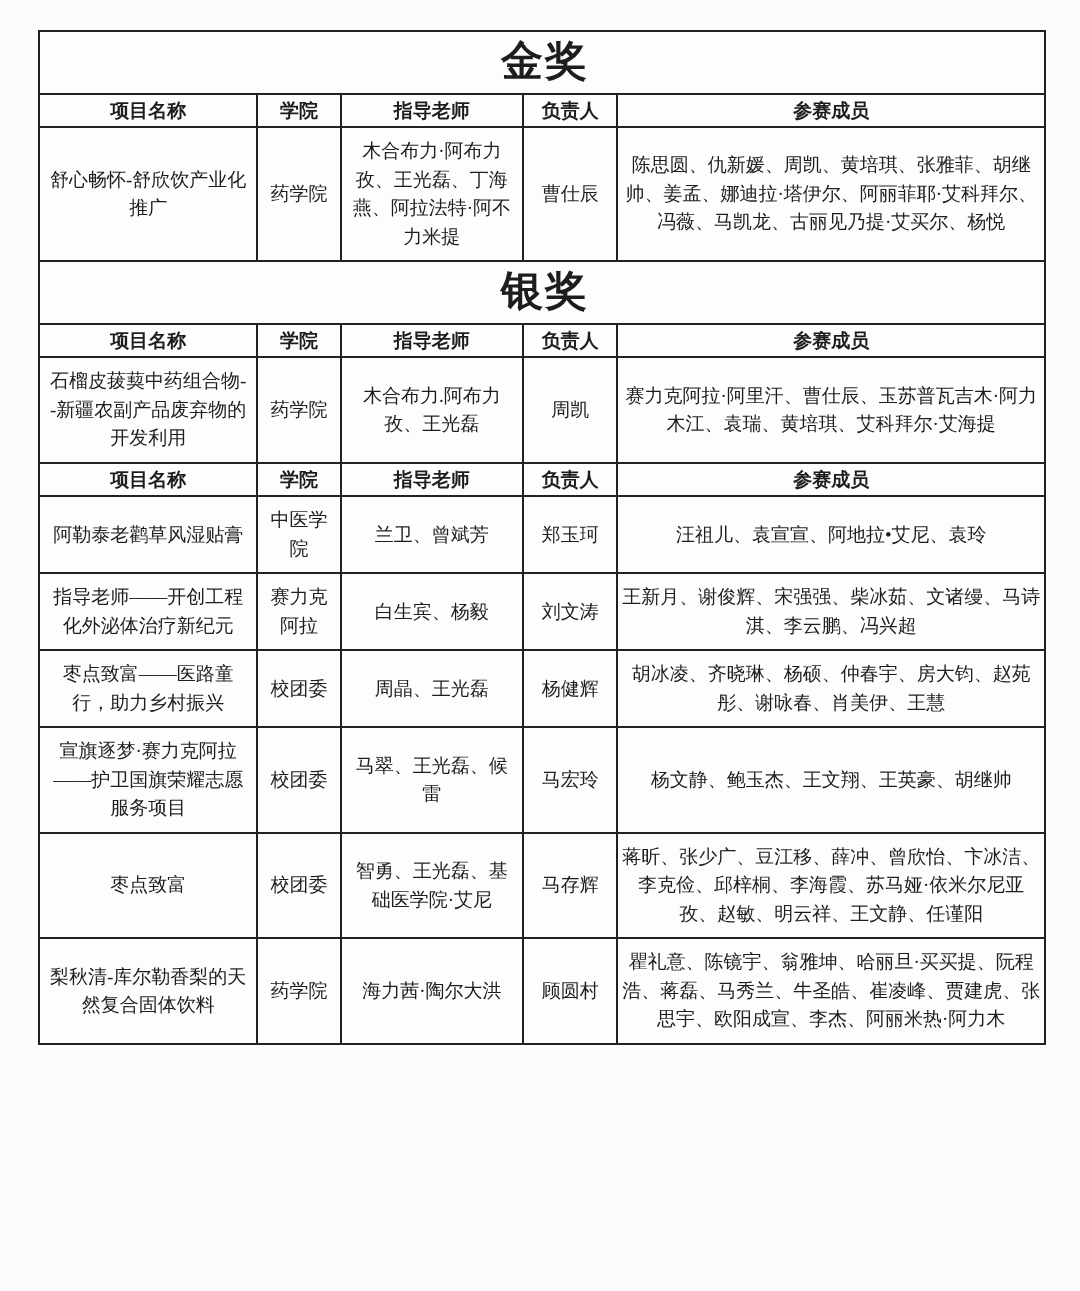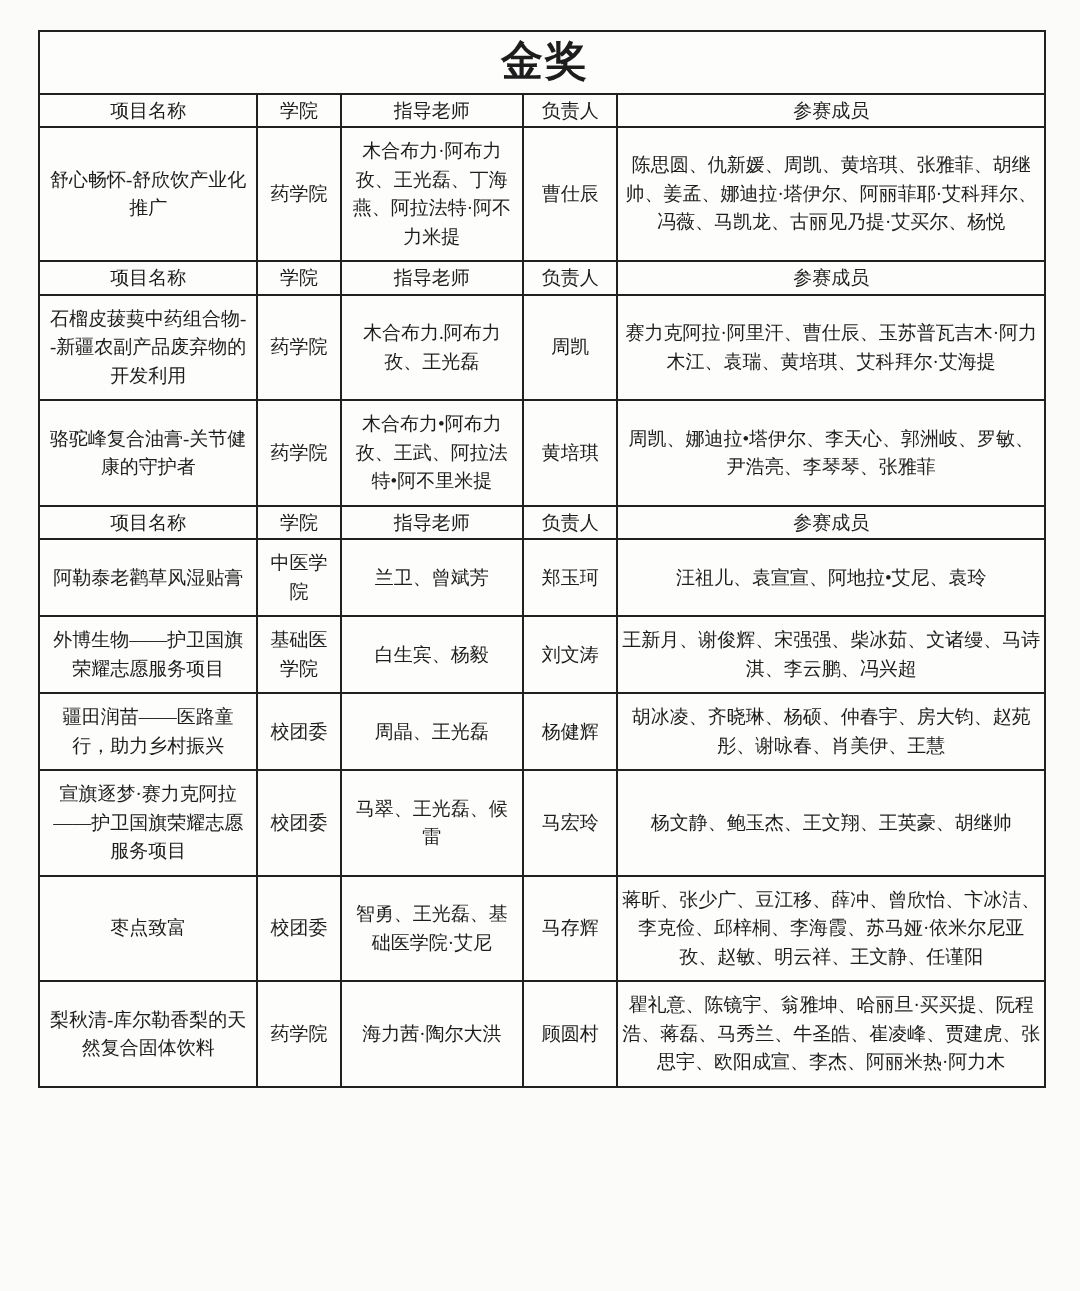--- a/index.html
+++ b/index.html
@@ -33,21 +33,21 @@
     overflow-wrap: anywhere;
   }
   tr.section-title td {
     font-size: 42px;
     font-weight: 700;
     padding: 3px 0 5px 6px;
     line-height: 1.25;
     letter-spacing: 2px;
   }
   tr.header-row td {
-    font-weight: 400;
+    font-weight: 700;
     font-size: 19px;
     padding: 3px 4px;
     line-height: 1.35;
   }
   tr.data-row td.cell-members {
     padding: 9px 2px;
   }
 </style>
 </head>
 <body>
@@ -73,64 +73,60 @@
           <td>负责人</td>
           <td>参赛成员</td>
         </tr>
         <tr class="data-row">
           <td class="cell-project">舒心畅怀-舒欣饮产业化推广</td>
           <td class="cell-college">药学院</td>
           <td class="cell-advisors">木合布力·阿布力孜、王光磊、丁海燕、阿拉法特·阿不力米提</td>
           <td class="cell-leader">曹仕辰</td>
           <td class="cell-members">陈思圆、仇新媛、周凯、黄培琪、张雅菲、胡继帅、姜孟、娜迪拉·塔伊尔、阿丽菲耶·艾科拜尔、冯薇、马凯龙、古丽见乃提·艾买尔、杨悦</td>
         </tr>
+        <tr class="section-title">
+          <td colspan="5">银奖</td>
+        </tr>
         <tr class="header-row">
           <td>项目名称</td>
           <td>学院</td>
           <td>指导老师</td>
           <td>负责人</td>
           <td>参赛成员</td>
         </tr>
         <tr class="data-row">
           <td class="cell-project">石榴皮菝葜中药组合物--新疆农副产品废弃物的开发利用</td>
           <td class="cell-college">药学院</td>
           <td class="cell-advisors">木合布力.阿布力孜、王光磊</td>
           <td class="cell-leader">周凯</td>
           <td class="cell-members">赛力克阿拉·阿里汗、曹仕辰、玉苏普瓦吉木·阿力木江、袁瑞、黄培琪、艾科拜尔·艾海提</td>
-        </tr>
-        <tr class="data-row">
-          <td class="cell-project">骆驼峰复合油膏-关节健康的守护者</td>
-          <td class="cell-college">药学院</td>
-          <td class="cell-advisors">木合布力•阿布力孜、王武、阿拉法特•阿不里米提</td>
-          <td class="cell-leader">黄培琪</td>
-          <td class="cell-members">周凯、娜迪拉•塔伊尔、李天心、郭洲岐、罗敏、尹浩亮、李琴琴、张雅菲</td>
         </tr>
         <tr class="header-row">
           <td>项目名称</td>
           <td>学院</td>
           <td>指导老师</td>
           <td>负责人</td>
           <td>参赛成员</td>
         </tr>
         <tr class="data-row">
           <td class="cell-project">阿勒泰老鹳草风湿贴膏</td>
           <td class="cell-college">中医学院</td>
           <td class="cell-advisors">兰卫、曾斌芳</td>
           <td class="cell-leader">郑玉珂</td>
           <td class="cell-members">汪祖儿、袁宣宣、阿地拉•艾尼、袁玲</td>
         </tr>
         <tr class="data-row">
-          <td class="cell-project">外博生物——护卫国旗荣耀志愿服务项目</td>
-          <td class="cell-college">基础医学院</td>
+          <td class="cell-project">指导老师——开创工程化外泌体治疗新纪元</td>
+          <td class="cell-college">赛力克阿拉</td>
           <td class="cell-advisors">白生宾、杨毅</td>
           <td class="cell-leader">刘文涛</td>
           <td class="cell-members">王新月、谢俊辉、宋强强、柴冰茹、文诸缦、马诗淇、李云鹏、冯兴超</td>
         </tr>
         <tr class="data-row">
-          <td class="cell-project">疆田润苗——医路童行，助力乡村振兴</td>
+          <td class="cell-project">枣点致富——医路童行，助力乡村振兴</td>
           <td class="cell-college">校团委</td>
           <td class="cell-advisors">周晶、王光磊</td>
           <td class="cell-leader">杨健辉</td>
           <td class="cell-members">胡冰凌、齐晓琳、杨硕、仲春宇、房大钧、赵苑彤、谢咏春、肖美伊、王慧</td>
         </tr>
         <tr class="data-row">
           <td class="cell-project">宣旗逐梦·赛力克阿拉——护卫国旗荣耀志愿服务项目</td>
           <td class="cell-college">校团委</td>
           <td class="cell-advisors">马翠、王光磊、候雷</td>
           <td class="cell-leader">马宏玲</td>

